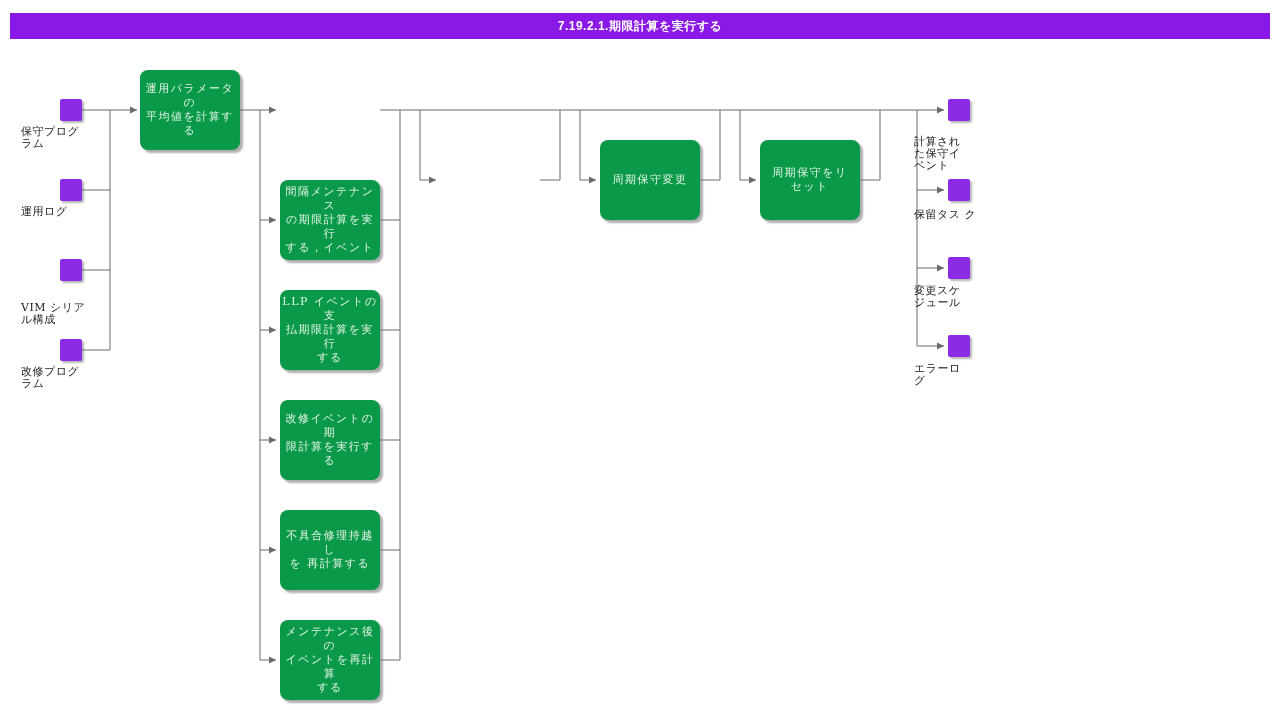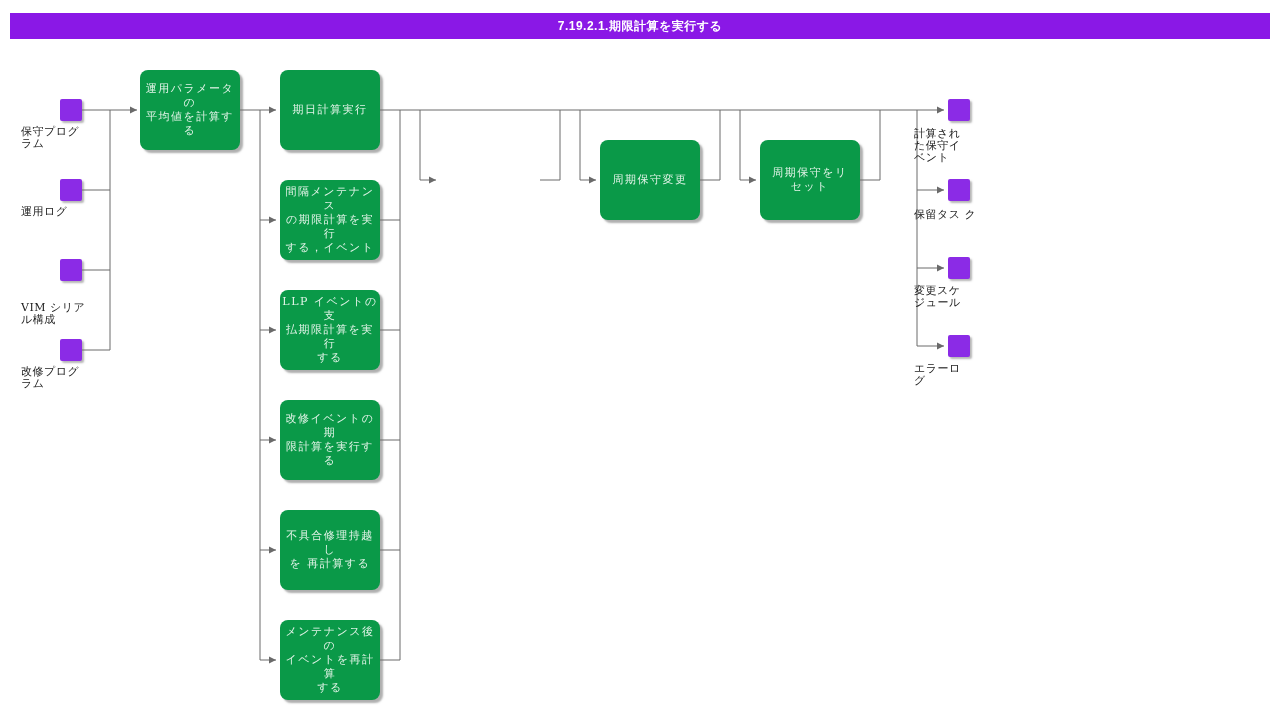--- a/index.html
+++ b/index.html
@@ -105,23 +105,20 @@
 
   <div class="pixicon" style="left:60px;top:339px"></div>
   <div class="lbl" style="left:21px;top:366px;width:100px">改修プログ
 ラム</div>
 
   <div class="node" style="left:140px;top:70px">
     <span>運用パラメータの
 平均値を計算する</span>
   </div>
 
-  <div class="node" style="left:280px;top:70px">
-    <span>期日計算実行</span>
-  </div>
   <div class="node" style="left:280px;top:180px">
     <span>間隔メンテナンス
 の期限計算を実行
 する，イベント</span>
   </div>
   <div class="node" style="left:280px;top:290px">
     <span>LLP イベントの支
 払期限計算を実行
 する</span>
   </div>
@@ -141,21 +138,21 @@
 
   <div class="node" style="left:600px;top:140px">
     <span>周期保守変更</span>
   </div>
   <div class="node" style="left:760px;top:140px">
     <span>周期保守をリ
 セット</span>
   </div>
 
   <div class="pixicon" style="left:948px;top:99px"></div>
-  <div class="lbl" style="left:914px;top:128px;width:90px">計算され
+  <div class="lbl" style="left:914px;top:136px;width:90px">計算され
 た保守イ
 ベント</div>
 
   <div class="pixicon" style="left:948px;top:179px"></div>
   <div class="lbl" style="left:914px;top:209px;width:90px">保留タス ク</div>
 
   <div class="pixicon" style="left:948px;top:257px"></div>
   <div class="lbl" style="left:914px;top:285px;width:90px">変更スケ
 ジュール</div>
 

